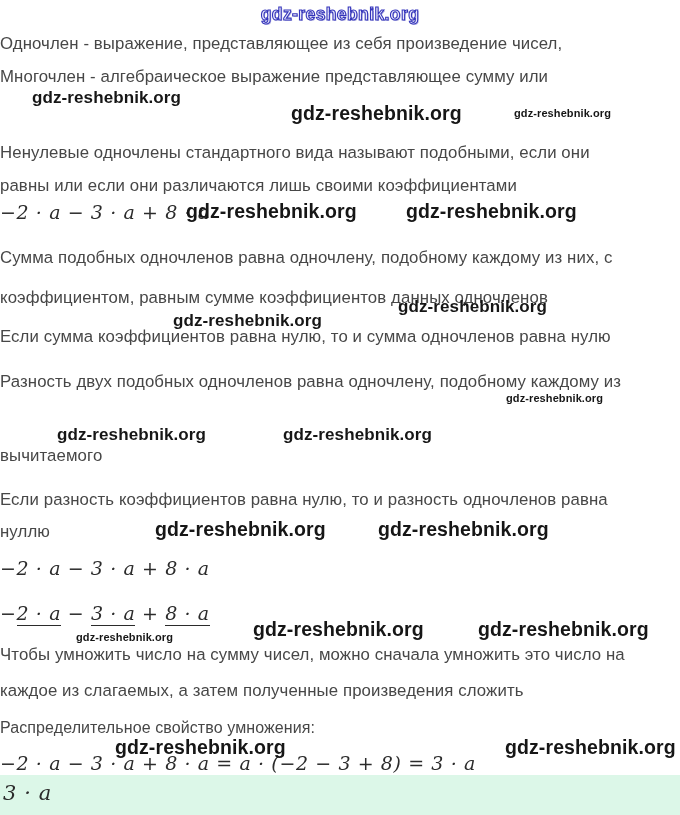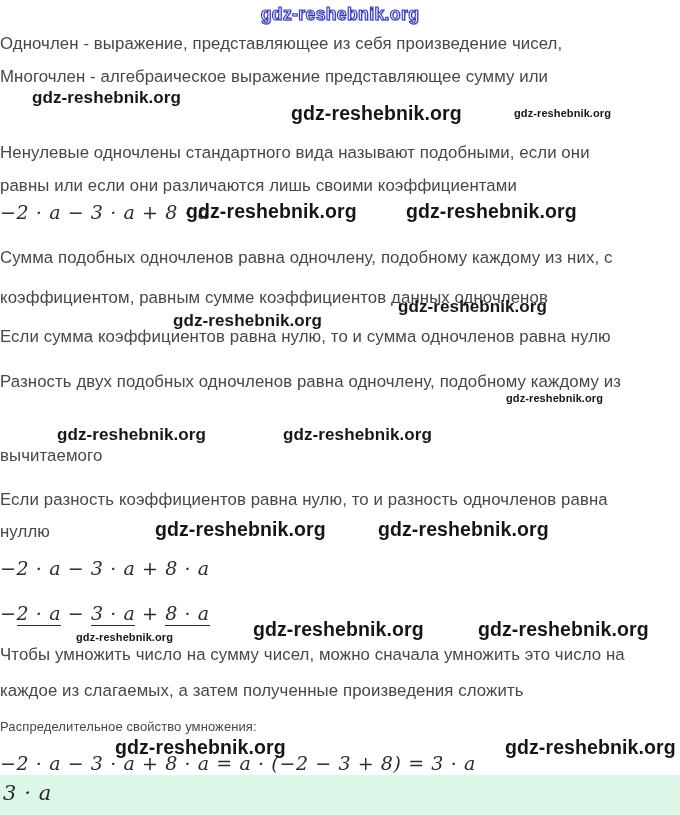--- a/index.html
+++ b/index.html
@@ -51,21 +51,21 @@
     -webkit-text-stroke:1.1px var(--accent-blue,#3434bb);
     text-shadow:1px 1px 0 #b9b9e4;
   }
   
   .inline-line{
     position:absolute;left:0;
     display:flex;align-items:baseline;
     white-space:nowrap;
   }
   .inline-line .label{
-    font-size:13px;color:var(--body-text,#474747);letter-spacing:.1px;text-align:right;
+    font-size:16px;color:var(--body-text,#474747);letter-spacing:.1px;text-align:right;
   }
   .inline-line .formula{
     position:static;
     font-family:"DejaVu Serif","Liberation Serif",serif;
     font-style:italic;font-size:20px;letter-spacing:.6px;
     color:var(--math-text,#2b2b2b);
     margin-left:4px;
   }
   
   .result-row{

